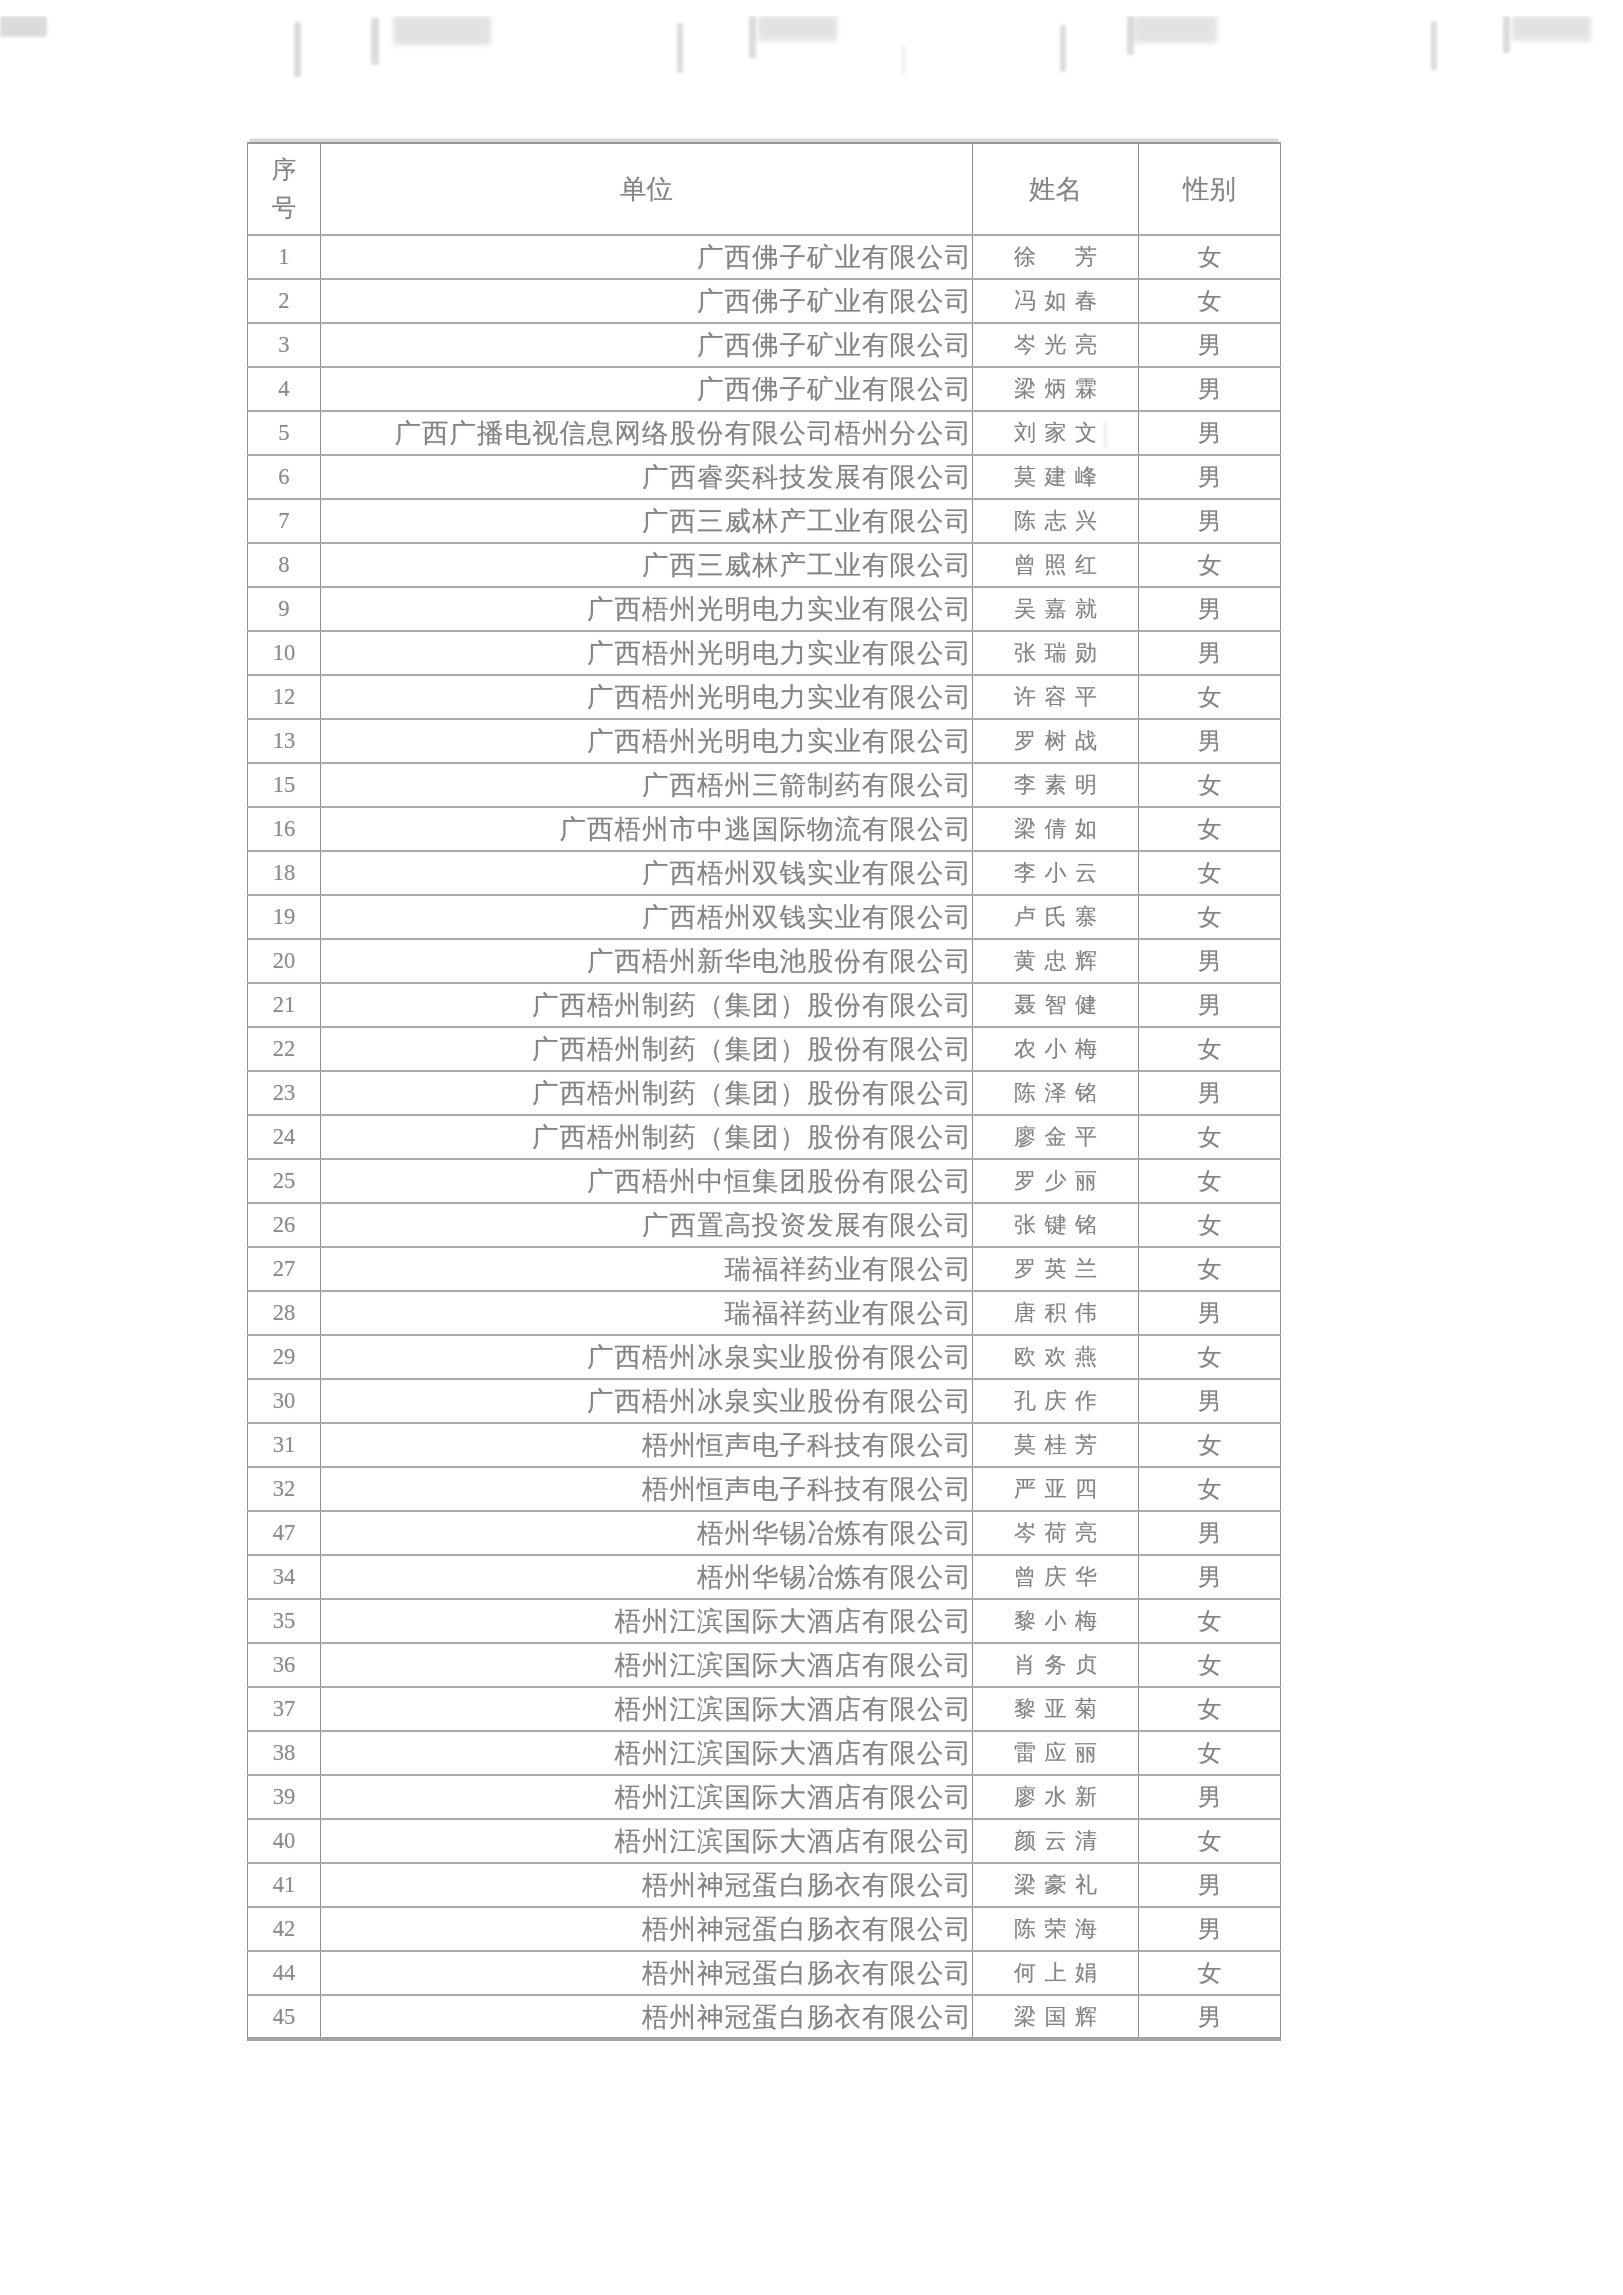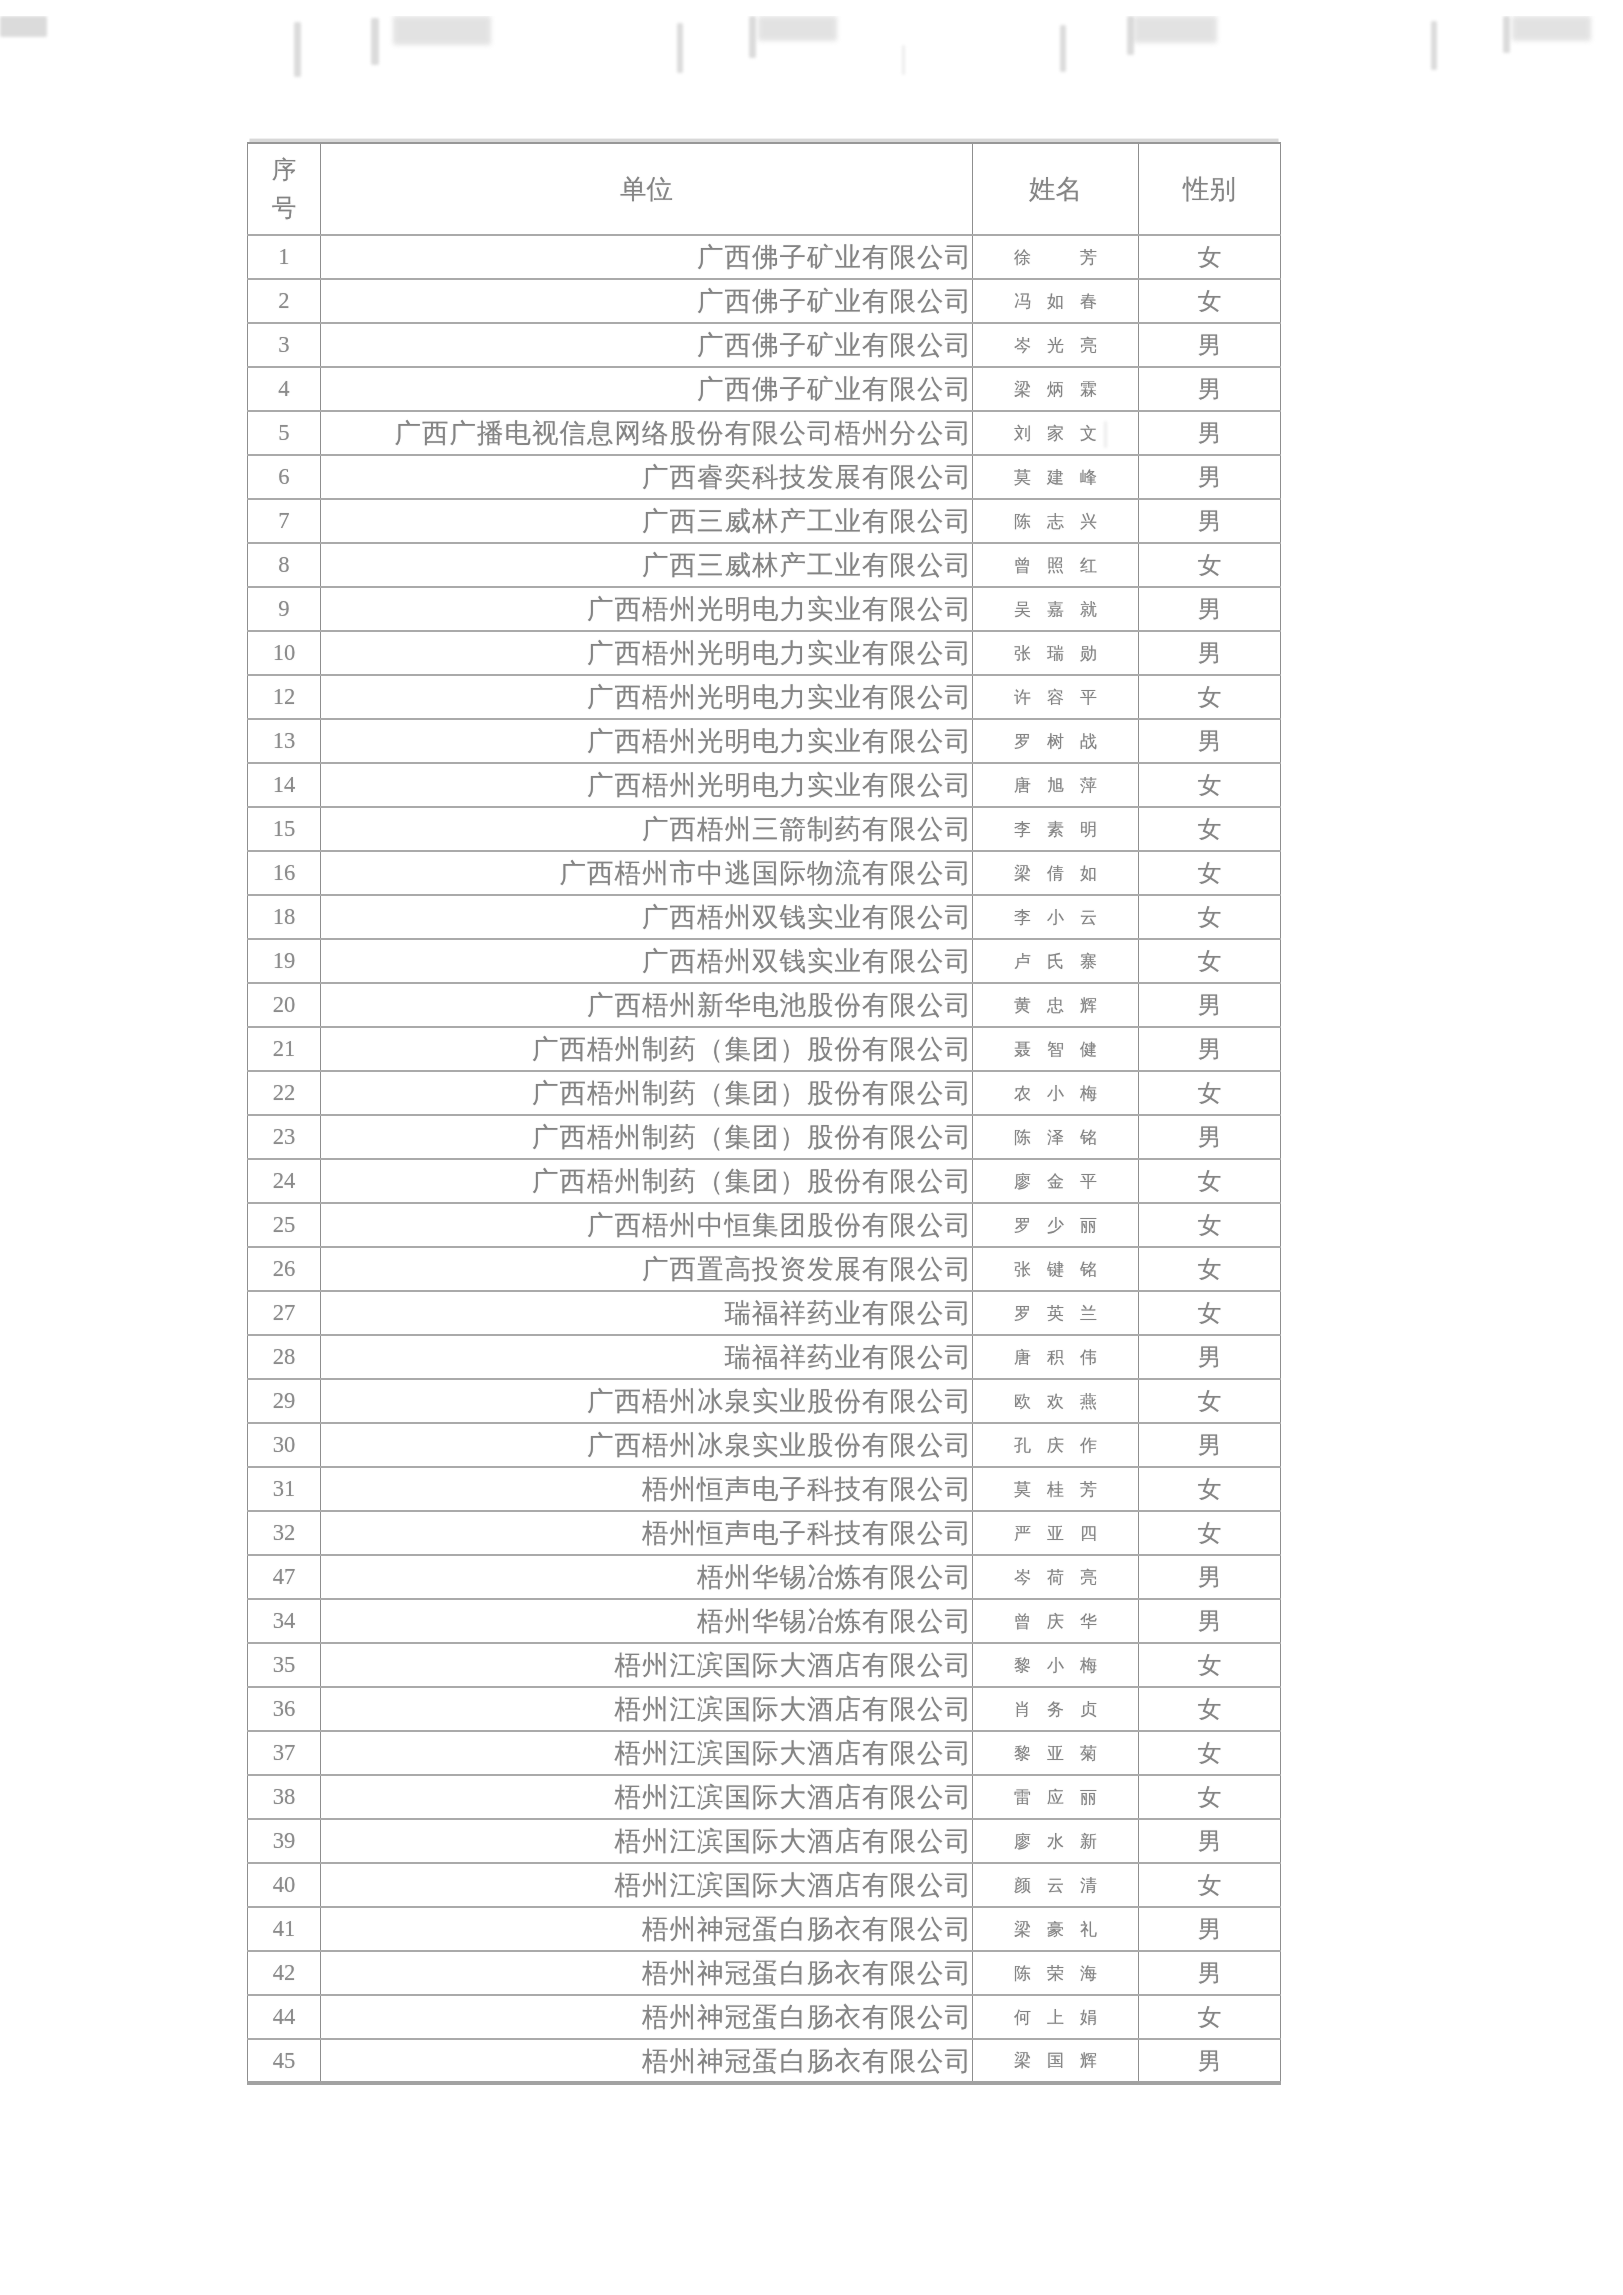--- a/index.html
+++ b/index.html
@@ -48,21 +48,21 @@
   .seq-stack{
     display:inline-block;
     width:1.05em;
     word-break:break-all;
     white-space:normal;
     line-height:1.55;
     font-size:24.5px;
   }
   td.seq{font-size:22.6px;color:#8b8b8b;}
   td.company{font-size:26.5px;letter-spacing:1px;text-align:right;}
-  td.name{font-size:17px;}
+  td.name{font-size:22px;}
   td.name .name-span{
     display:inline-block;
     width:83px;
     text-align:justify;
     text-align-last:justify;
   }
   td.gender{font-size:23.6px;}
   
   .artifact{position:absolute;background:#9a9a9a;opacity:.35;filter:blur(1.5px);border-radius:2px;}
   .artifact.blob{background:#b9b9b9;opacity:.4;filter:blur(2.9px);}
@@ -208,28 +208,20 @@
     </tr>
         <tr>
       <td class="seq">13</td>
       <td class="company">广西梧州光明电力实业有限公司</td>
       <td class="name">
         <span class="name-span">罗树战</span>
       </td>
       <td class="gender">男</td>
     </tr>
         <tr>
-      <td class="seq">14</td>
-      <td class="company">广西梧州光明电力实业有限公司</td>
-      <td class="name">
-        <span class="name-span">唐旭萍</span>
-      </td>
-      <td class="gender">女</td>
-    </tr>
-        <tr>
       <td class="seq">15</td>
       <td class="company">广西梧州三箭制药有限公司</td>
       <td class="name">
         <span class="name-span">李素明</span>
       </td>
       <td class="gender">女</td>
     </tr>
         <tr>
       <td class="seq">16</td>
       <td class="company">广西梧州市中逃国际物流有限公司</td>

